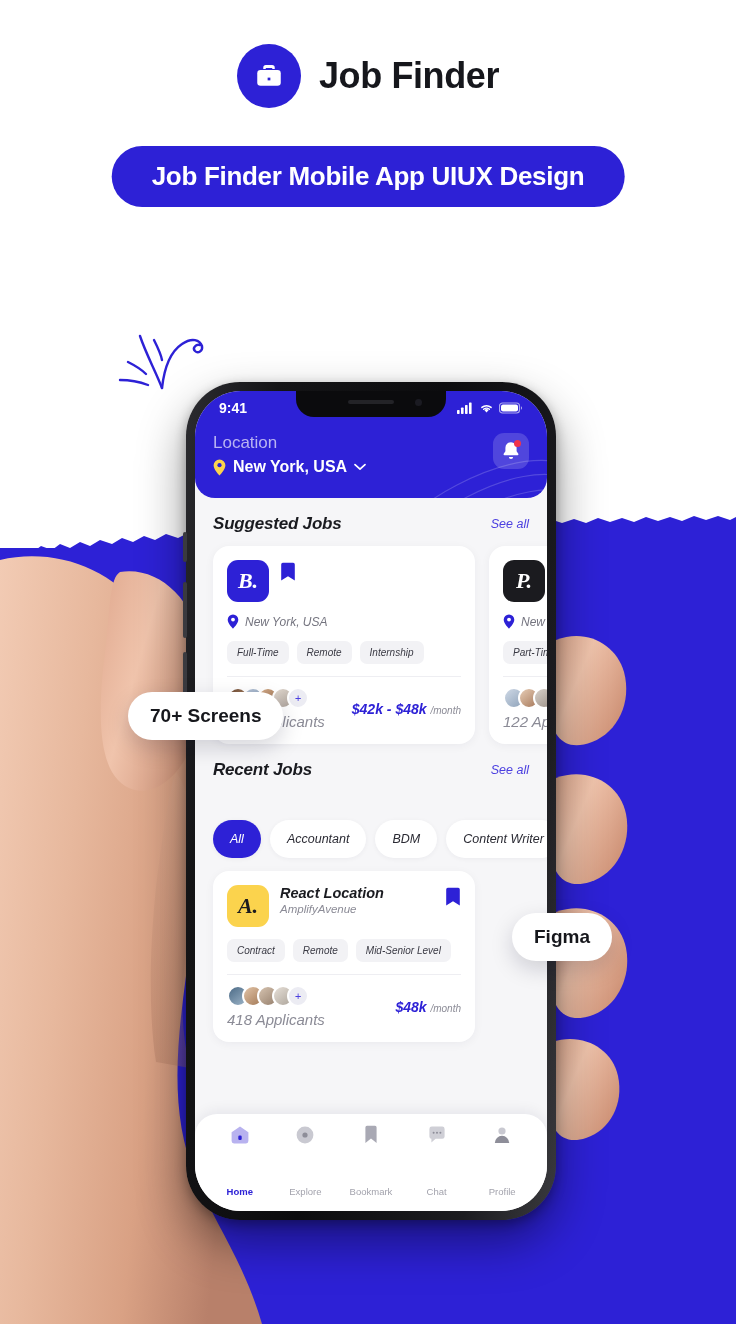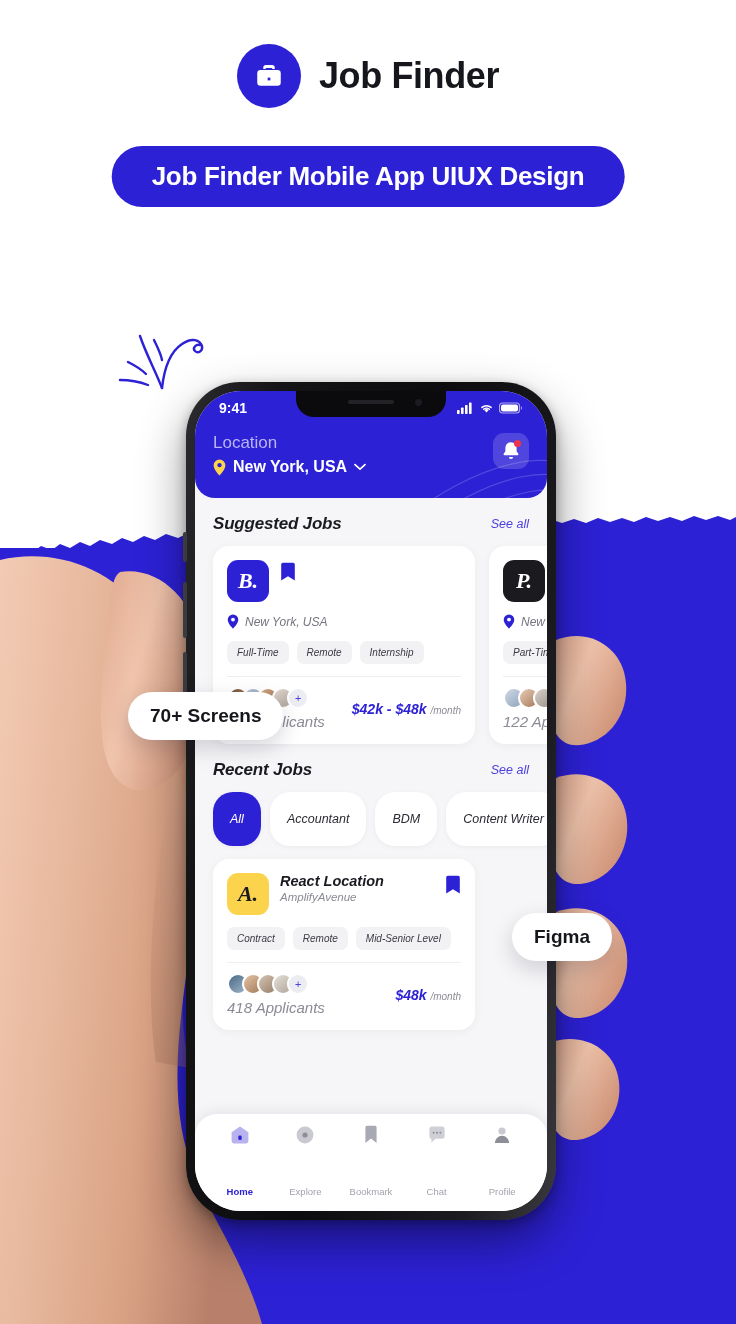--- a/index.html
+++ b/index.html
@@ -195,23 +195,24 @@
     margin-left:-7px; border:2px solid #fff;
     display:flex; align-items:center; justify-content:center;
     color:#4b3fe0; font-size:11px; line-height:1;
   }
   .appl-text { font-size:15px; color:#8b8b96; }
   .salary { font-size:14px; font-weight:bold; color:#2d21d6; white-space:nowrap; }
   .salary small { font-size:10px; font-weight:normal; color:#8b8b96; }
 
   .chip-row { display:flex; gap:9px; padding:0 0 0 18px; margin-bottom:13px; }
   .chip {
-    background:#fff; border-radius:20px; padding:20px 17px;
+    background:#fff; border-radius:20px; padding:12px 17px;
     font-size:12.5px; color:#2b2b34; white-space:nowrap;
     box-shadow:0 1px 5px rgba(20,20,50,.05);
+    margin-top:28px;
   }
   .chip.active { background:#2d21d6; color:#fff; }
 
   .recent-card { margin:0 18px; }
 
   
   .bottom-nav {
     position:absolute; left:0; right:0; bottom:0;
     background:#fff; border-radius:22px 22px 0 0;
     padding:11px 12px 14px;

